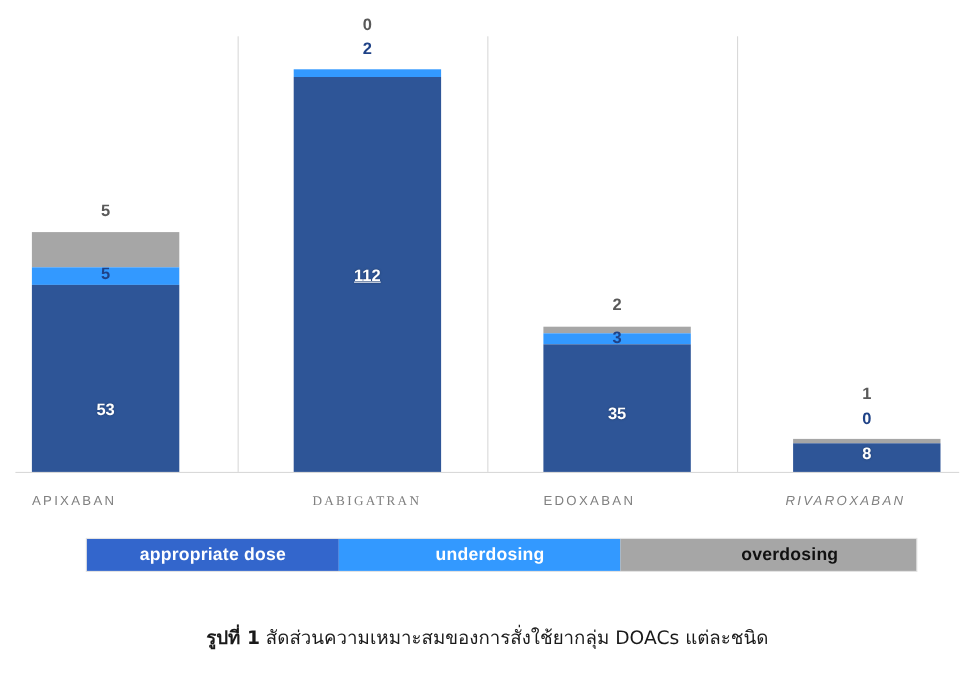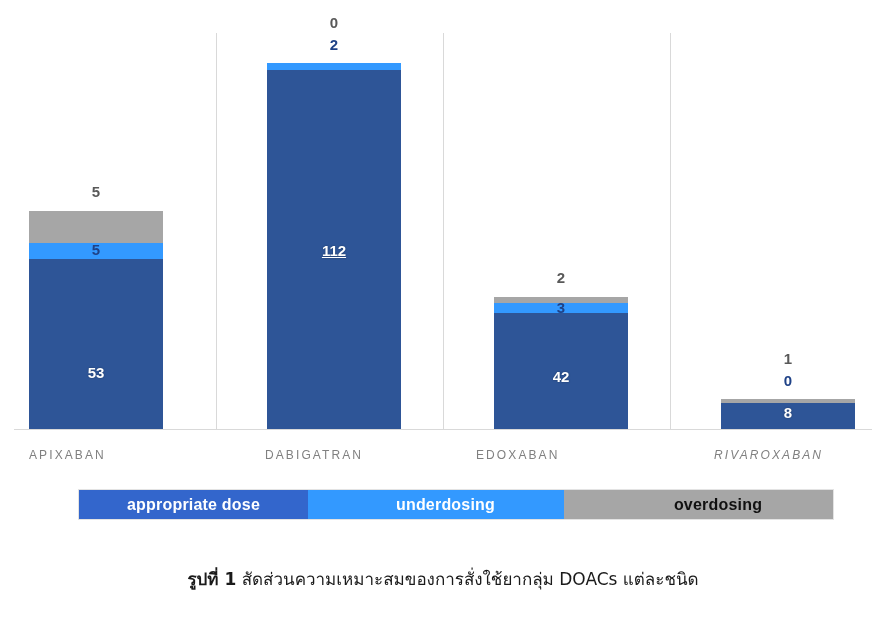--- a/index.html
+++ b/index.html
@@ -139,35 +139,35 @@
     <div class="vlab in-app" style="top:180px;text-decoration:underline;">112</div>
   </div>
 
   <div class="barcol" style="left:494px;width:134px;height:132px;top:297px;">
     <div class="seg over" style="top:0px;height:6px;"></div>
     <div class="seg under" style="top:6px;height:10px;"></div>
     <div class="seg app" style="top:16px;height:116px;"></div>
 
     <div class="vlab out-gray" style="top:-27px;">2</div>
     <div class="vlab in-under" style="top:3px;">3</div>
-    <div class="vlab in-app" style="top:72px;">42</div>
+    <div class="vlab in-app" style="top:72px;">35</div>
   </div>
 
   <div class="barcol" style="left:721px;width:134px;height:30px;top:399px;">
     <div class="seg over" style="top:0px;height:4px;"></div>
     <div class="seg app" style="top:4px;height:26px;"></div>
 
     <div class="vlab out-gray" style="top:-48px;">1</div>
     <div class="vlab out-blue" style="top:-26px;">0</div>
     <div class="vlab in-app" style="top:6px;">8</div>
   </div>
 
   <div class="cat" style="left:29px;width:134px;">APIXABAN</div>
-  <div class="cat" style="left:265px;width:134px;">DABIGATRAN</div>
-  <div class="cat" style="left:476px;width:134px;">EDOXABAN</div>
+  <div class="cat" style="left:284px;width:134px;font-family:Liberation Serif, serif;">DABIGATRAN</div>
+  <div class="cat" style="left:494px;width:134px;">EDOXABAN</div>
   <div class="cat" style="left:714px;width:150px;font-style:italic;">RIVAROXABAN</div>
 
   <div id="legend">
     <div class="lg app">appropriate dose</div>
     <div class="lg under">underdosing</div>
     <div class="lg over">overdosing</div>
   </div>
 
   <div id="caption">
     <span class="cap-strong">รูปที่ 1</span><span> สัดส่วนความเหมาะสมของการสั่งใช้ยากลุ่ม DOACs แต่ละชนิด</span>

